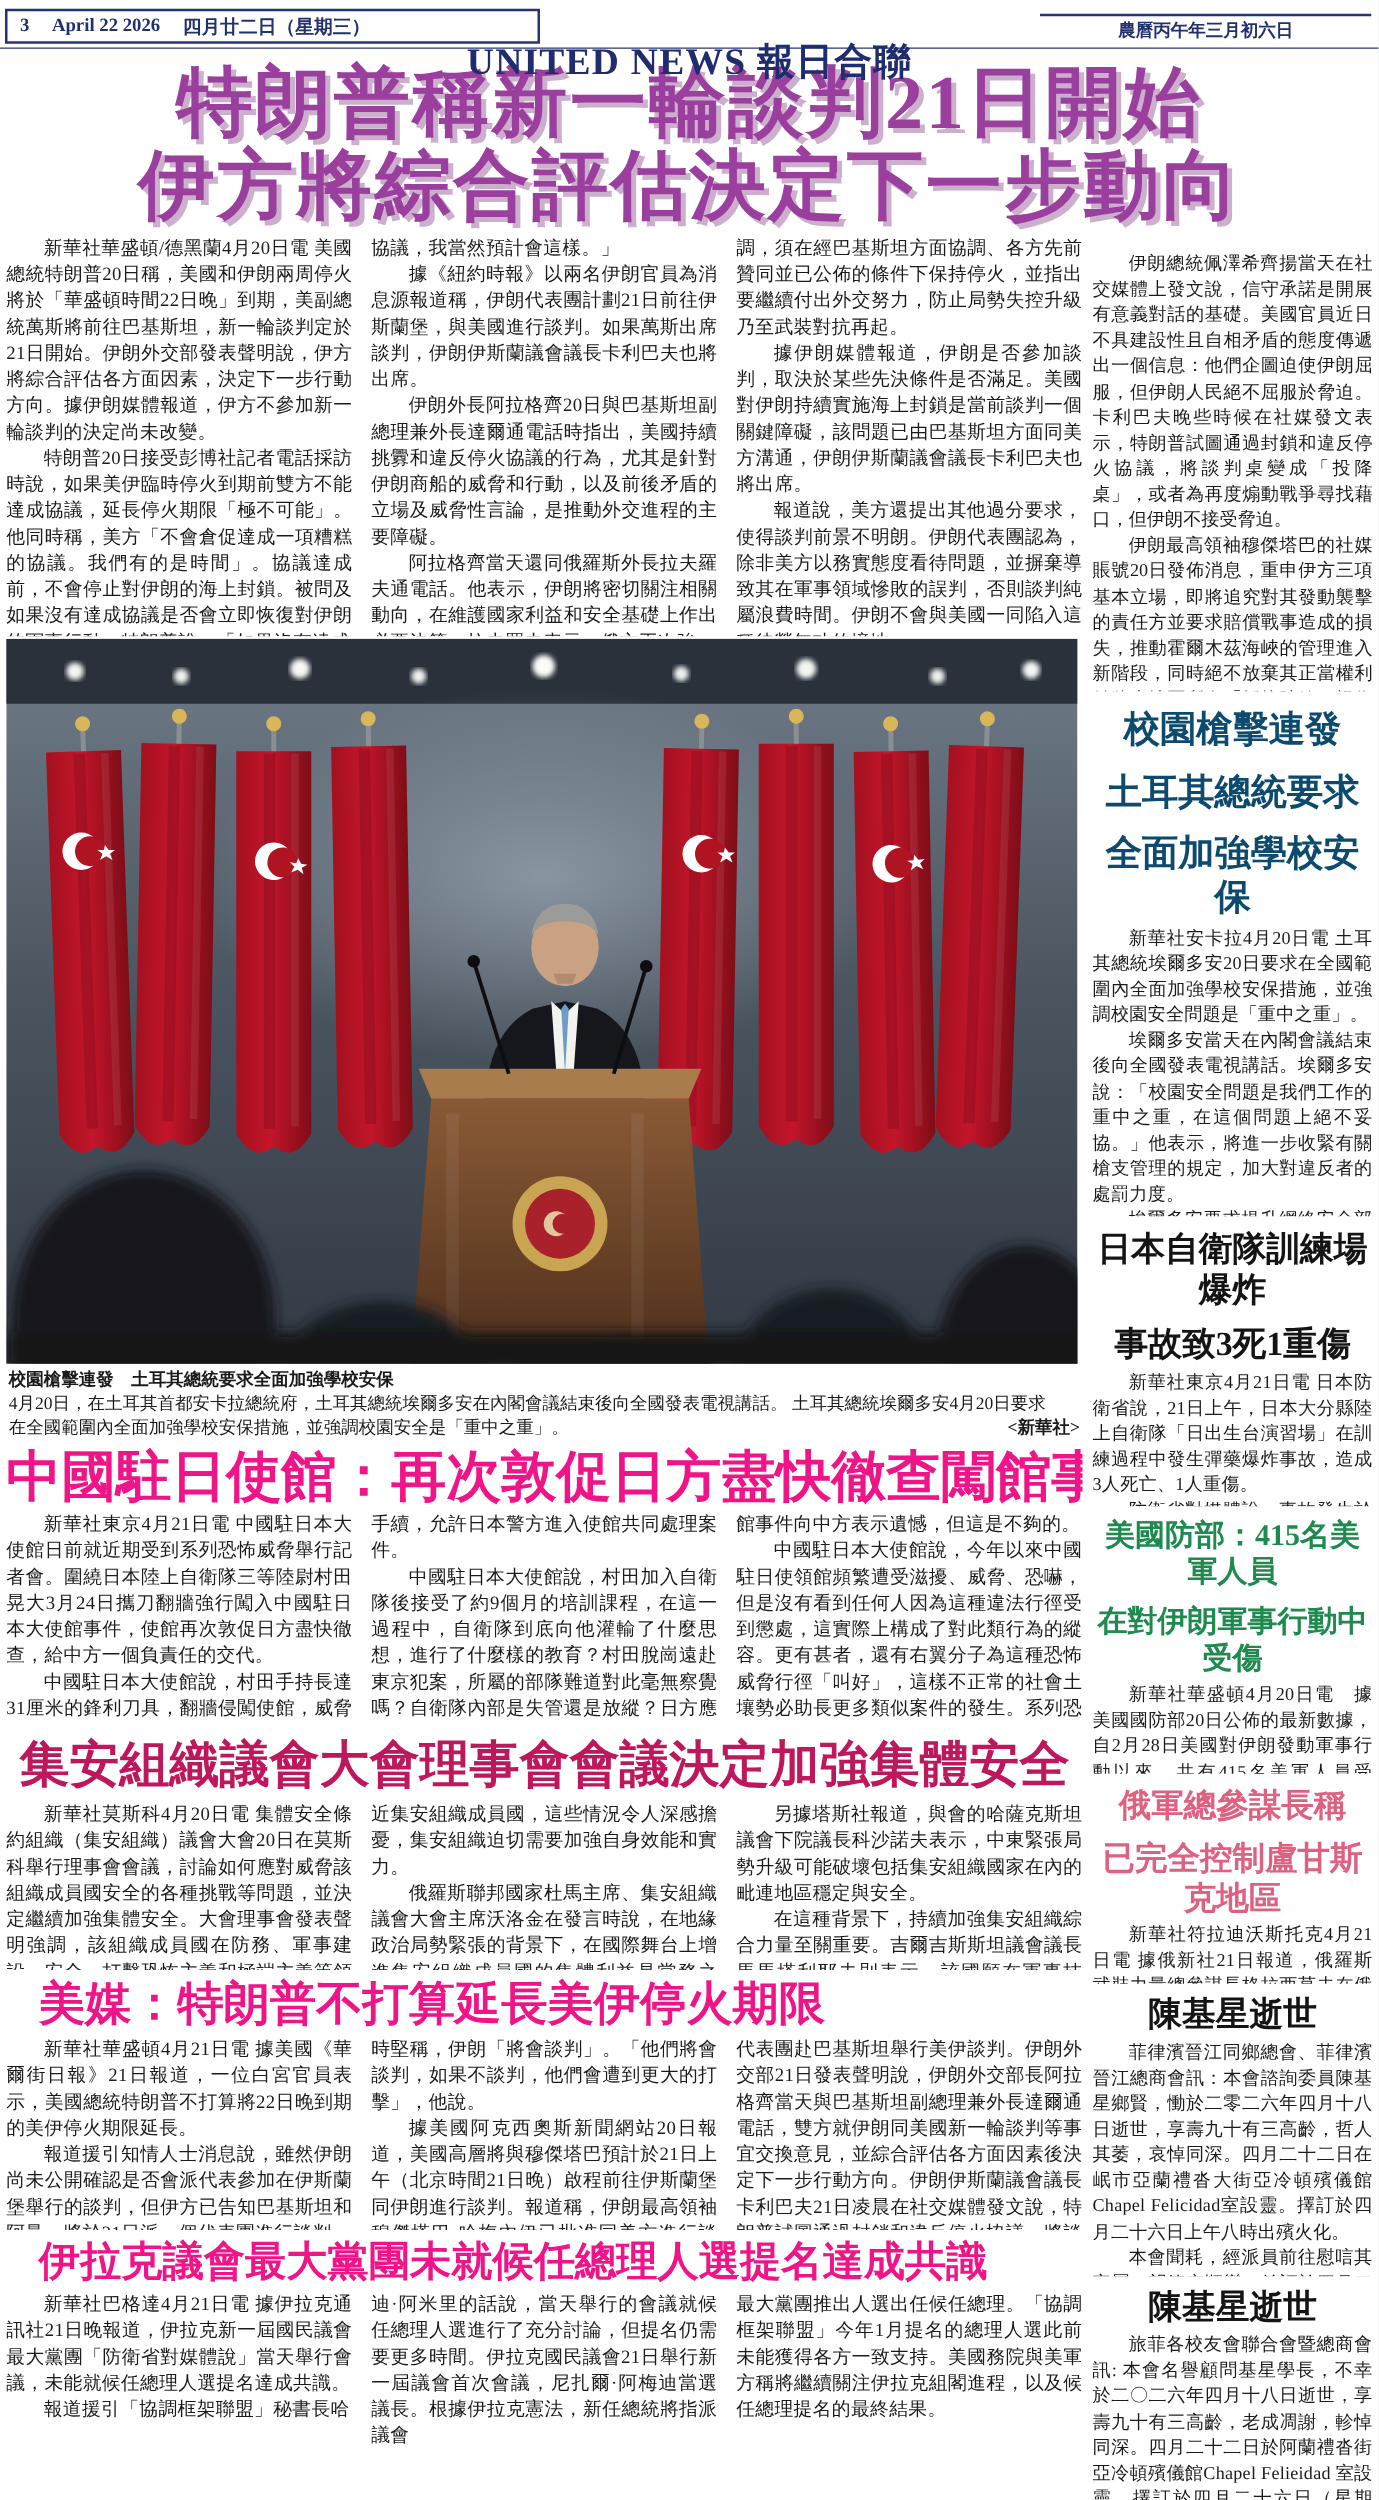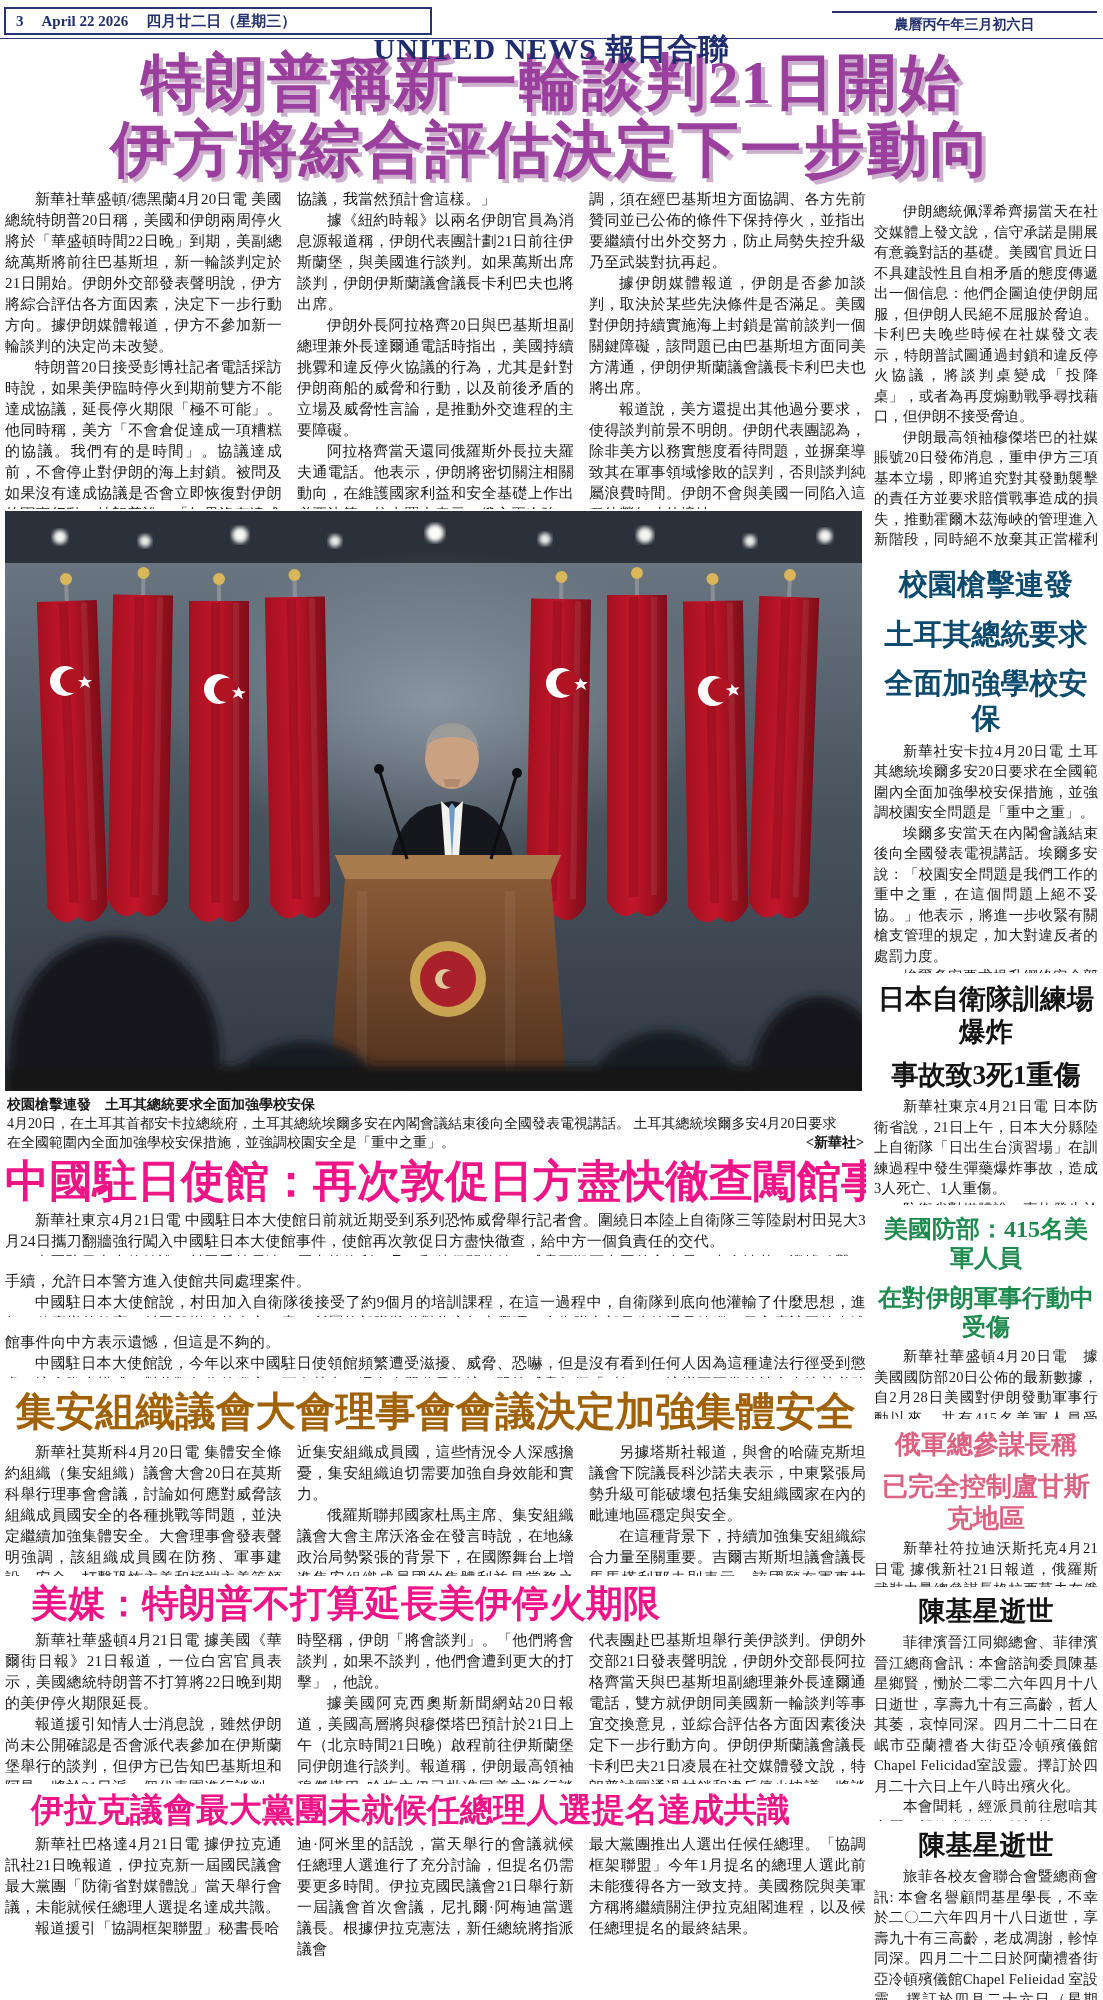--- a/index.html
+++ b/index.html
@@ -20,28 +20,28 @@
   
   .content{display:flex;gap:8px;padding-left:5px;}
   .left-col{width:861px;}
   .right-col{width:224px;padding-right:5px;}
   
   .cols{display:flex;gap:15px;overflow:hidden;text-align:justify;}
   .col{flex:1;font-size:15px;line-height:21px;letter-spacing:0.3px;overflow:hidden;}
   .col p{margin:0;text-indent:2em;}
   .col p.cont:first-child{text-indent:0;}
   .a1 .cols{height:320px;}
-  .a-embassy .cols{height:168px;flex-direction:column;}
+  .a-embassy .cols{height:168px;}
   .a-csto .cols{height:134px;}
   .a-usmedia .cols{height:154px;}
   .a-iraq .cols{height:186px;}
   
   .hl{font-weight:900;margin:0;overflow:hidden;white-space:nowrap;}
   .hl-pink{color:#f01489;}
-  .hl-navy{color:#a16207;}
+  .hl-navy{color:#be185d;}
   .hl-embassy{font-size:44px;line-height:56px;text-align:center;}
   .hl-csto{font-size:40px;line-height:52px;text-align:center;margin:8px 0 4px;}
   .hl-usmedia{font-size:37px;line-height:48px;padding-left:26px;margin:4px 0 2px;}
   .hl-iraq{font-size:33px;line-height:44px;padding-left:26px;margin:4px 0 2px;}
   
   .photo-wrap{width:857px;height:580px;margin-top:2px;}
   
   .caption{font-size:14px;line-height:19px;margin:4px 2px 2px;}
   .caption .cap-title{font-weight:bold;}
   .cap-last{display:flex;justify-content:space-between;}

